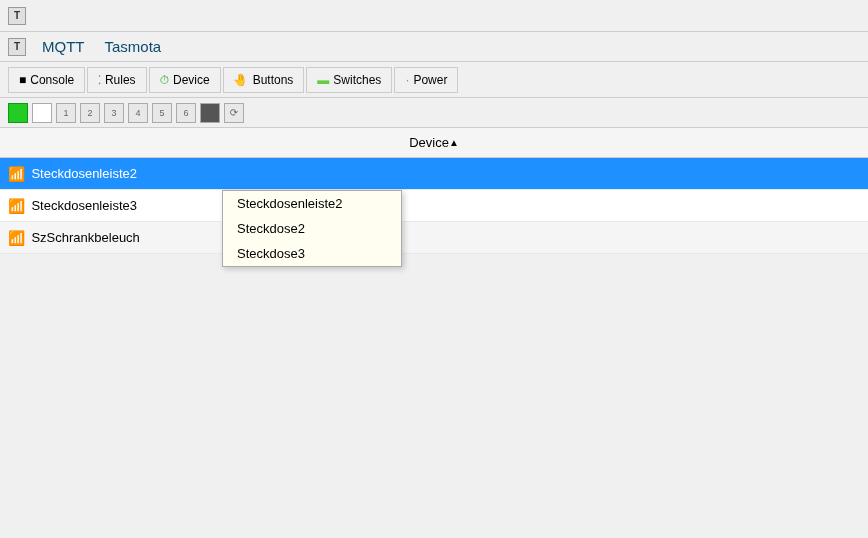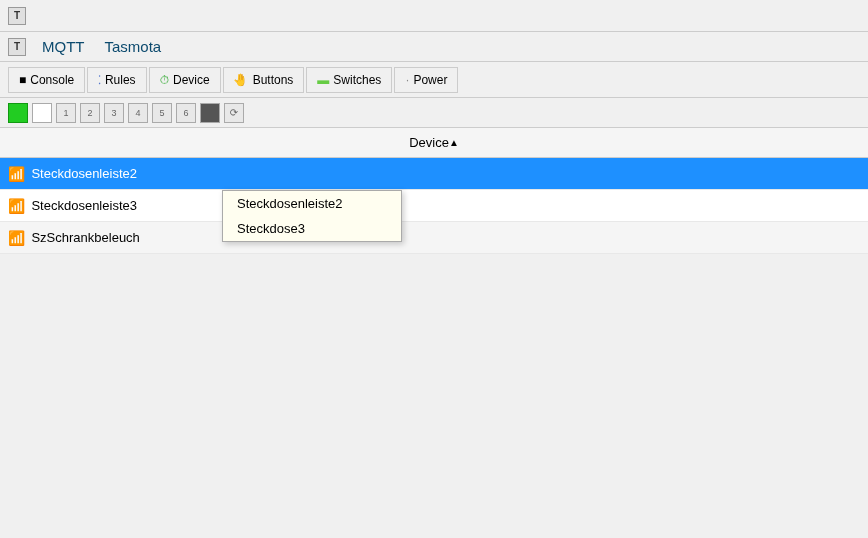--- a/index.html
+++ b/index.html
@@ -279,15 +279,16 @@
     </div>
 
     <div class="device-row alt">
       <span class="device-signal-icon" style="color:#ffd700;">📶</span>
       <span class="device-name">SzSchrankbeleuch</span>
     </div>
   </div>
 
   <div class="dropdown-popup">
     <div class="dropdown-item">Steckdosenleiste2</div>
+    <div class="dropdown-item">Steckdose2</div>
     <div class="dropdown-item">Steckdose3</div>
   </div>
 </div>
 
 </body></html>

